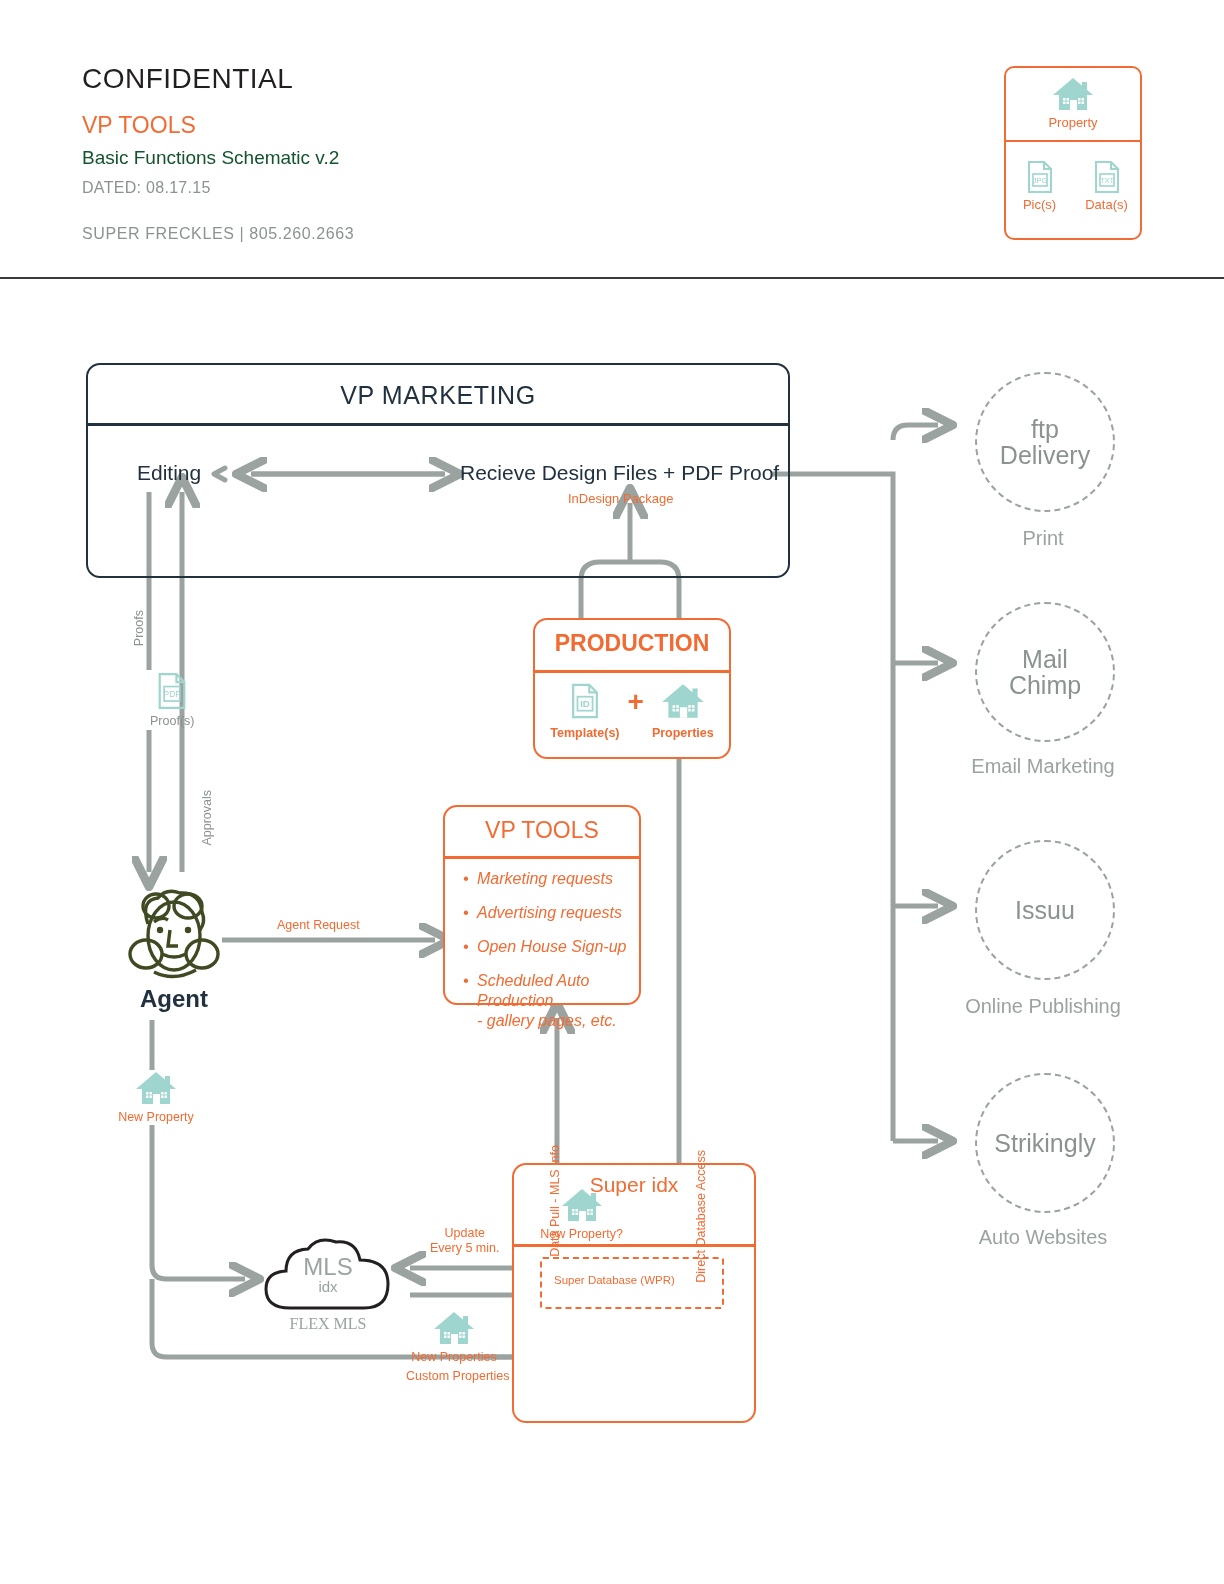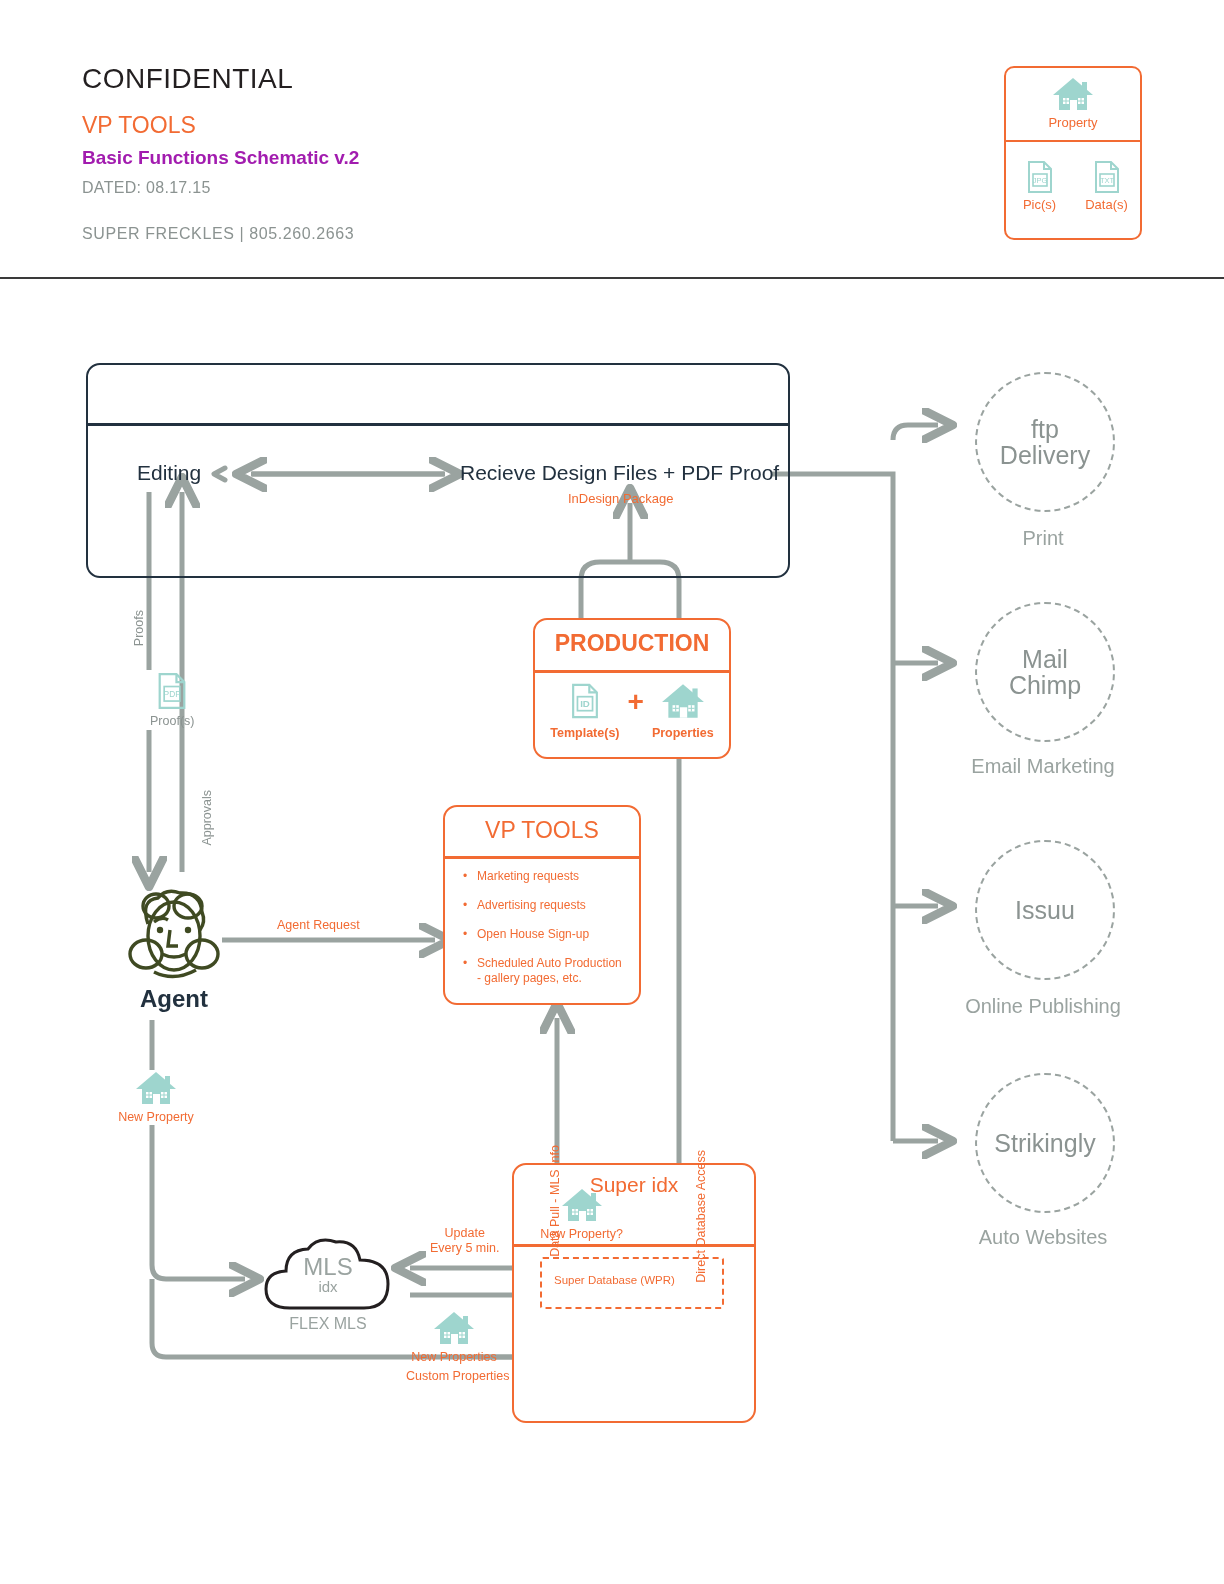--- a/index.html
+++ b/index.html
@@ -4,21 +4,21 @@
 <style>
   html,body{margin:0;padding:0;background:#ffffff;}
   body{width:1224px;height:1584px;position:relative;font-family:"Liberation Sans",sans-serif;overflow:hidden;}
   .abs{position:absolute;}
   #diagram-svg{position:absolute;left:0;top:0;width:1224px;height:1584px;}
 
   
   #header{position:absolute;left:0;top:0;width:1136px;height:278px;}
   #confidential{position:absolute;left:82px;top:63px;font-size:28px;letter-spacing:.5px;color:#231f20;font-weight:400;}
   #brand-title{position:absolute;left:82px;top:112px;font-size:23px;color:#f26b33;font-weight:400;}
-  #brand-sub{position:absolute;left:82px;top:147px;font-size:19px;color:#a21caf;font-weight:700;}
+  #brand-sub{position:absolute;left:82px;top:147px;font-size:19px;color:#14532d;font-weight:400;}
   #brand-dated{position:absolute;left:82px;top:179px;font-size:16px;color:#8b9391;letter-spacing:.3px;}
   #brand-contact{position:absolute;left:82px;top:225px;font-size:16px;color:#8b9391;letter-spacing:.6px;}
   #header-rule{position:absolute;left:0;top:277px;width:1224px;height:2px;background:#3a3a3a;}
 
   
   #legend{position:absolute;left:1004px;top:66px;width:134px;height:170px;border:2px solid #f26b33;border-radius:10px;}
   #legend-divider{position:absolute;left:0;top:72px;width:134px;height:2px;background:#f26b33;}
   .legend-cap{font-size:13px;color:#f26b33;text-align:center;line-height:1.1;}
   #legend-prop{position:absolute;left:0;top:8px;width:134px;text-align:center;}
   #legend-files{position:absolute;left:0;top:92px;width:134px;display:flex;justify-content:space-around;}
@@ -44,41 +44,41 @@
   #prod-icons{position:absolute;left:0;top:62px;width:100%;display:flex;align-items:center;justify-content:center;gap:8px;}
   .prod-cell{text-align:center;}
   .prod-cap{font-size:12.5px;color:#f26b33;margin-top:2px;}
   #prod-plus{font-size:28px;color:#f26b33;line-height:1;padding-bottom:18px;}
 
   
   #vptools{left:443px;top:805px;width:194px;height:196px;}
   #vpt-title{top:10px;font-size:23px;}
   #vpt-rule{top:49px;}
   #vpt-list{position:absolute;left:16px;top:62px;width:168px;}
-  .vpt-li{position:relative;padding-left:16px;font-size:12px;color:#f26b33;margin-bottom:14px;line-height:1.25;}
+  .vpt-li{position:relative;padding-left:16px;font-size:16px;color:#f26b33;margin-bottom:14px;line-height:1.25;font-style:italic;}
   .vpt-li:before{content:"\2022";position:absolute;left:2px;top:0;}
 
   
   #superidx{left:512px;top:1163px;width:240px;height:256px;}
   #sidx-title{top:8px;font-size:21px;}
   #sidx-rule{top:79px;}
   #sidx-prop{position:absolute;left:20px;top:22px;width:95px;text-align:center;}
   .sidx-cap{font-size:12.5px;color:#f26b33;}
   .dashed-box{position:absolute;border:2px dashed #f26b33;border-radius:3px;left:26px;width:180px;height:48px;}
   .dashed-lbl{position:absolute;left:12px;top:15px;font-size:11.5px;color:#f26b33;white-space:nowrap;}
   #db-wpr{top:92px;}
   #db-custom{top:163px;}
 
   
   #agent-wrap{position:absolute;left:118px;top:884px;width:112px;text-align:center;}
   #agent-label{position:absolute;left:106px;top:985px;width:136px;text-align:center;font-size:24px;color:#22313f;font-weight:700;}
   #mls-text{position:absolute;left:258px;top:1255px;width:140px;text-align:center;color:#9aa3a0;line-height:1;}
   #mls-main{font-size:24px;}
   #mls-sub{font-size:15px;}
-  #mls-cap{position:absolute;left:258px;top:1315px;width:140px;text-align:center;font-size:16px;color:#9aa3a0;}
+  #mls-cap{position:absolute;left:258px;top:1315px;width:140px;text-align:center;font-size:16px;color:#9aa3a0;font-family:Liberation Serif, serif;}
 
   
   .circ{position:absolute;width:136px;height:136px;border:2px dashed #9aa3a0;border-radius:50%;display:flex;align-items:center;justify-content:center;text-align:center;}
   .circ-txt{font-size:25px;color:#8b9391;line-height:1.06;}
   .circ-cap{position:absolute;width:260px;text-align:center;font-size:20px;color:#9aa3a0;}
 
   
   .cap-orange{position:absolute;font-size:12.5px;color:#f26b33;white-space:nowrap;}
   .cap-gray{position:absolute;font-size:12.5px;color:#8b9391;white-space:nowrap;}
   .vert{transform-origin:left top;}
@@ -174,20 +174,21 @@
         <path d="M17,2 L17,9 L24,9" fill="none" stroke="#9ed5ce" stroke-width="2"></path>
         <rect x="6" y="14" width="14" height="12" fill="none" stroke="#9ed5ce" stroke-width="1.6"></rect>
         <text x="13" y="23" font-size="7.5" fill="#9ed5ce" text-anchor="middle" font-family="Liberation Sans, sans-serif">TXT</text>
       </svg>
       <div class="legend-cap">Data(s)</div>
     </div>
   </div>
 </div>
 
 <div id="vp-marketing">
+  <div id="vpm-title">VP MARKETING</div>
   <div id="vpm-rule"></div>
 </div>
 <div id="lbl-editing">Editing</div>
 <div id="lbl-receive">Recieve Design Files + PDF Proof</div>
 <div id="lbl-indesign">InDesign Package</div>
 
 <div id="production" class="box-orange">
   <div id="prod-title" class="box-hdr">PRODUCTION</div>
   <div id="prod-rule" class="hdr-rule"></div>
   <div id="prod-icons">

